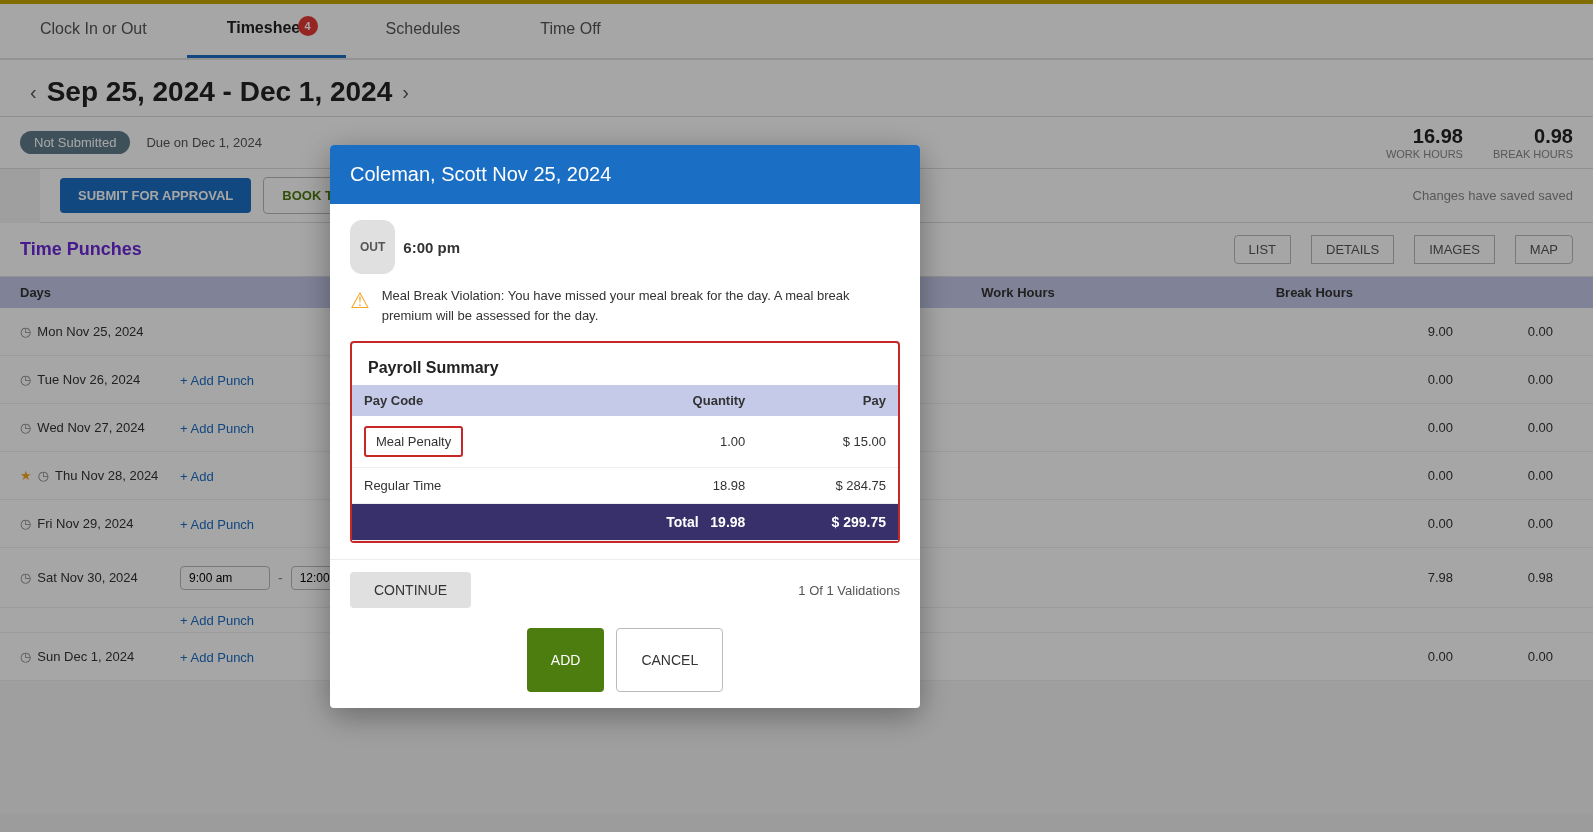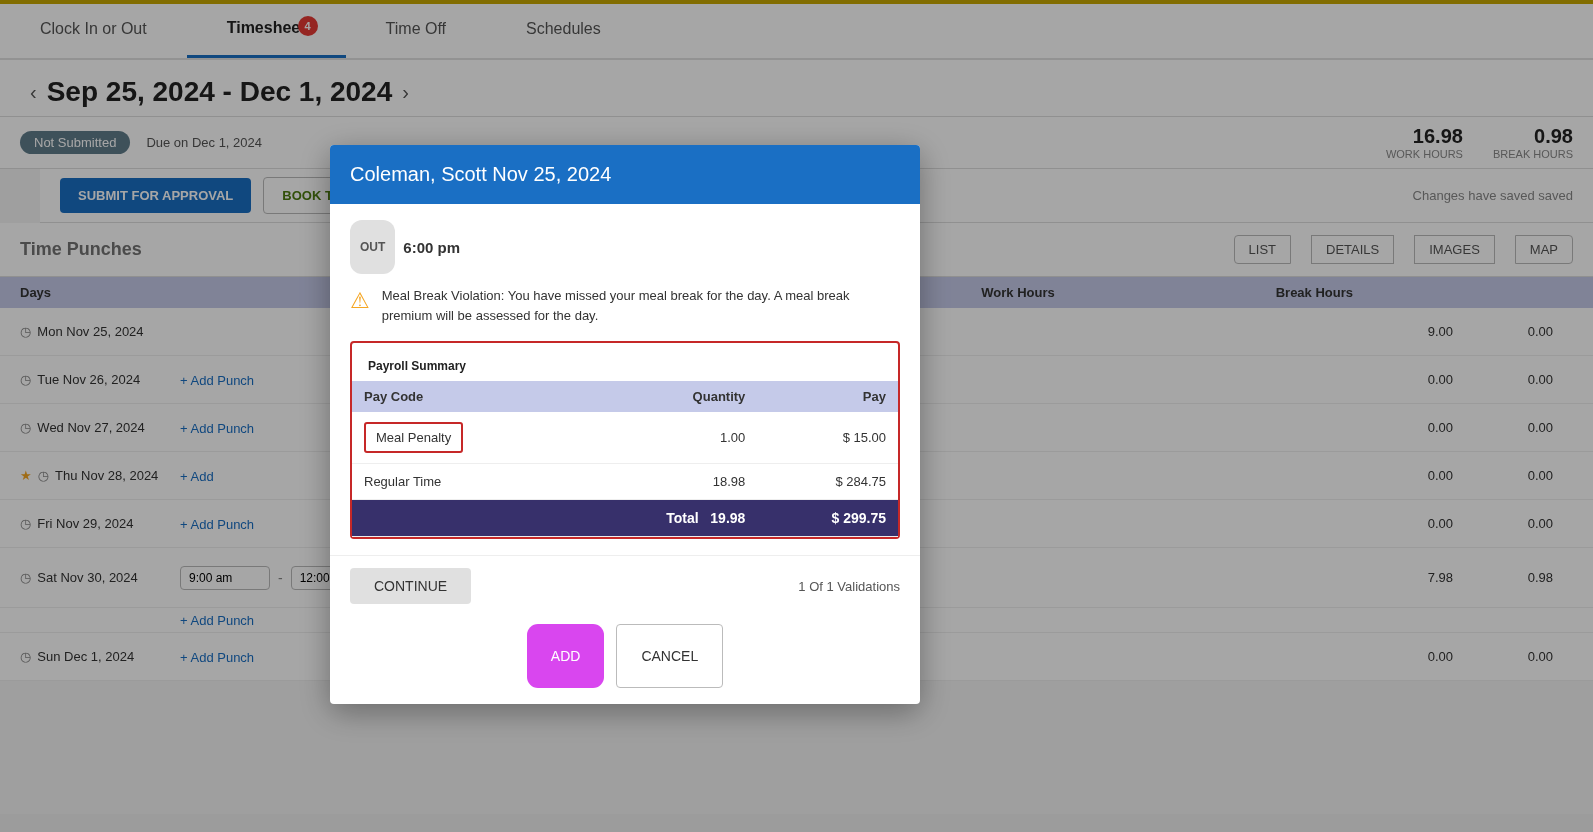--- a/index.html
+++ b/index.html
@@ -30,21 +30,21 @@
     .hours-label { font-size: 11px; color: #888; text-transform: uppercase; }
 
     
     .action-bar { background: #fff; display: flex; align-items: center; padding: 8px 20px; border-bottom: 1px solid #ddd; gap: 12px; margin-left: 40px; }
     .btn-submit { background: #1a6fc4; color: #fff; border: none; border-radius: 4px; padding: 10px 18px; font-size: 13px; font-weight: bold; cursor: pointer; }
     .btn-book { background: #fff; color: #4d7c0f; border: 1px solid #bbb; border-radius: 4px; padding: 10px 18px; font-size: 13px; font-weight: bold; cursor: pointer; }
     .saved-text { margin-left: auto; color: #888; font-size: 13px; }
 
     
     .punches-header { background: #fff; display: flex; align-items: center; padding: 12px 20px; border-bottom: 1px solid #ddd; justify-content: space-between; }
-    .punches-title { font-size: 18px; font-weight: bold; color: #737373; }
+    .punches-title { font-size: 18px; font-weight: bold; color: #6d28d9; }
     .view-buttons { display: flex; gap: 20px; }
     .view-btn { background: #fff; border: 1px solid #bbb; padding: 6px 14px; font-size: 13px; cursor: pointer; color: #555; }
     .view-btn:first-child { border-radius: 4px 0 0 4px; }
     .view-btn:last-child { border-radius: 0 4px 4px 0; }
 
     
     .table-header { background: #c5cae9; display: grid; grid-template-columns: 160px 1fr 1fr 1fr 1fr 100px 100px; padding: 8px 20px; font-size: 13px; color: #333; font-weight: bold; }
 
     
     .day-row { background: #fff; border-bottom: 1px solid #eee; display: grid; grid-template-columns: 160px 1fr 100px 100px; padding: 10px 20px; align-items: center; min-height: 48px; }
@@ -67,58 +67,58 @@
     .modal-header { background: #1a6fc4; color: #fff; padding: 18px 20px; border-radius: 4px 4px 0 0; font-size: 20px; font-weight: normal; }
     .modal-body { padding: 16px 20px; }
     .out-badge { display: inline-flex; align-items: center; background: #e0e0e0; border-radius: 12px; padding: 20px 10px; font-size: 12px; color: #555; margin-right: 8px; font-weight: bold; }
     .out-time { font-size: 15px; color: #333; font-weight: bold; }
     .warning-row { display: flex; align-items: flex-start; gap: 12px; margin-top: 12px; }
     .warning-icon { color: #f5a623; font-size: 22px; flex-shrink: 0; margin-top: 2px; }
     .warning-text { font-size: 13px; color: #333; line-height: 1.5; }
 
     
     .payroll-box { border: 2px solid #c62828; border-radius: 4px; margin: 0 20px 16px; background: #fff; }
-    .payroll-title { font-size: 12px; font-weight: bold; color: #222; padding: 16px 16px 8px; }
+    .payroll-title { font-size: 16px; font-weight: bold; color: #222; padding: 16px 16px 8px; }
     .payroll-table { width: 100%; border-collapse: collapse; }
     .payroll-table thead tr { background: #c5cae9; }
     .payroll-table th { padding: 8px 12px; text-align: left; font-size: 13px; font-weight: bold; color: #333; }
     .payroll-table th:not(:first-child) { text-align: right; }
     .payroll-table td { padding: 10px 12px; font-size: 13px; color: #333; border-bottom: 1px solid #eee; }
     .payroll-table td:not(:first-child) { text-align: right; }
     .meal-penalty-cell { border: 2px solid #c62828; border-radius: 3px; padding: 6px 10px; display: inline-block; }
     .payroll-table tfoot tr { background: #37306b; color: #fff; }
     .payroll-table tfoot td { font-weight: bold; font-size: 14px; color: #fff; padding: 10px 12px; }
     .payroll-table tfoot td:not(:first-child) { text-align: right; }
 
     
     .modal-footer { display: flex; align-items: center; padding: 12px 20px; border-top: 1px solid #eee; gap: 12px; }
     .btn-continue { background: #e0e0e0; color: #333; border: none; border-radius: 4px; padding: 10px 24px; font-size: 14px; cursor: pointer; }
     .validation-count { margin-left: auto; color: #555; font-size: 13px; }
 
     
     .add-cancel-row { display: flex; justify-content: center; gap: 12px; padding: 8px 20px 16px; }
-    .btn-add-modal { background: #d946ef; color: #fff; border: none; border-radius: 11px; padding: 24px 24px; font-size: 14px; cursor: pointer; }
+    .btn-add-modal { background: #4d7c0f; color: #fff; border: none; border-radius: 4px; padding: 24px 24px; font-size: 14px; cursor: pointer; }
     .btn-cancel-modal { background: #fff; color: #333; border: 1px solid #bbb; border-radius: 4px; padding: 8px 24px; font-size: 14px; cursor: pointer; }
   </style>
 </head>
 <body>
 
 <div class="top-bar">
   <div class="nav-tab">
     <span>Clock In or Out</span>
   </div>
   <div class="nav-tab active">
     <span>Timesheet</span>
     <span class="badge">4</span>
   </div>
   <div class="nav-tab">
+    <span>Schedules</span>
+  </div>
+  <div class="nav-tab">
     <span>Time Off</span>
-  </div>
-  <div class="nav-tab">
-    <span>Schedules</span>
   </div>
 </div>
 
 <div class="content">
 
   <div class="date-nav">
     <span class="arrow">‹</span>
     <span class="date-range">Sep 25, 2024 - Dec 1, 2024</span>
     <span class="arrow">›</span>
   </div>

